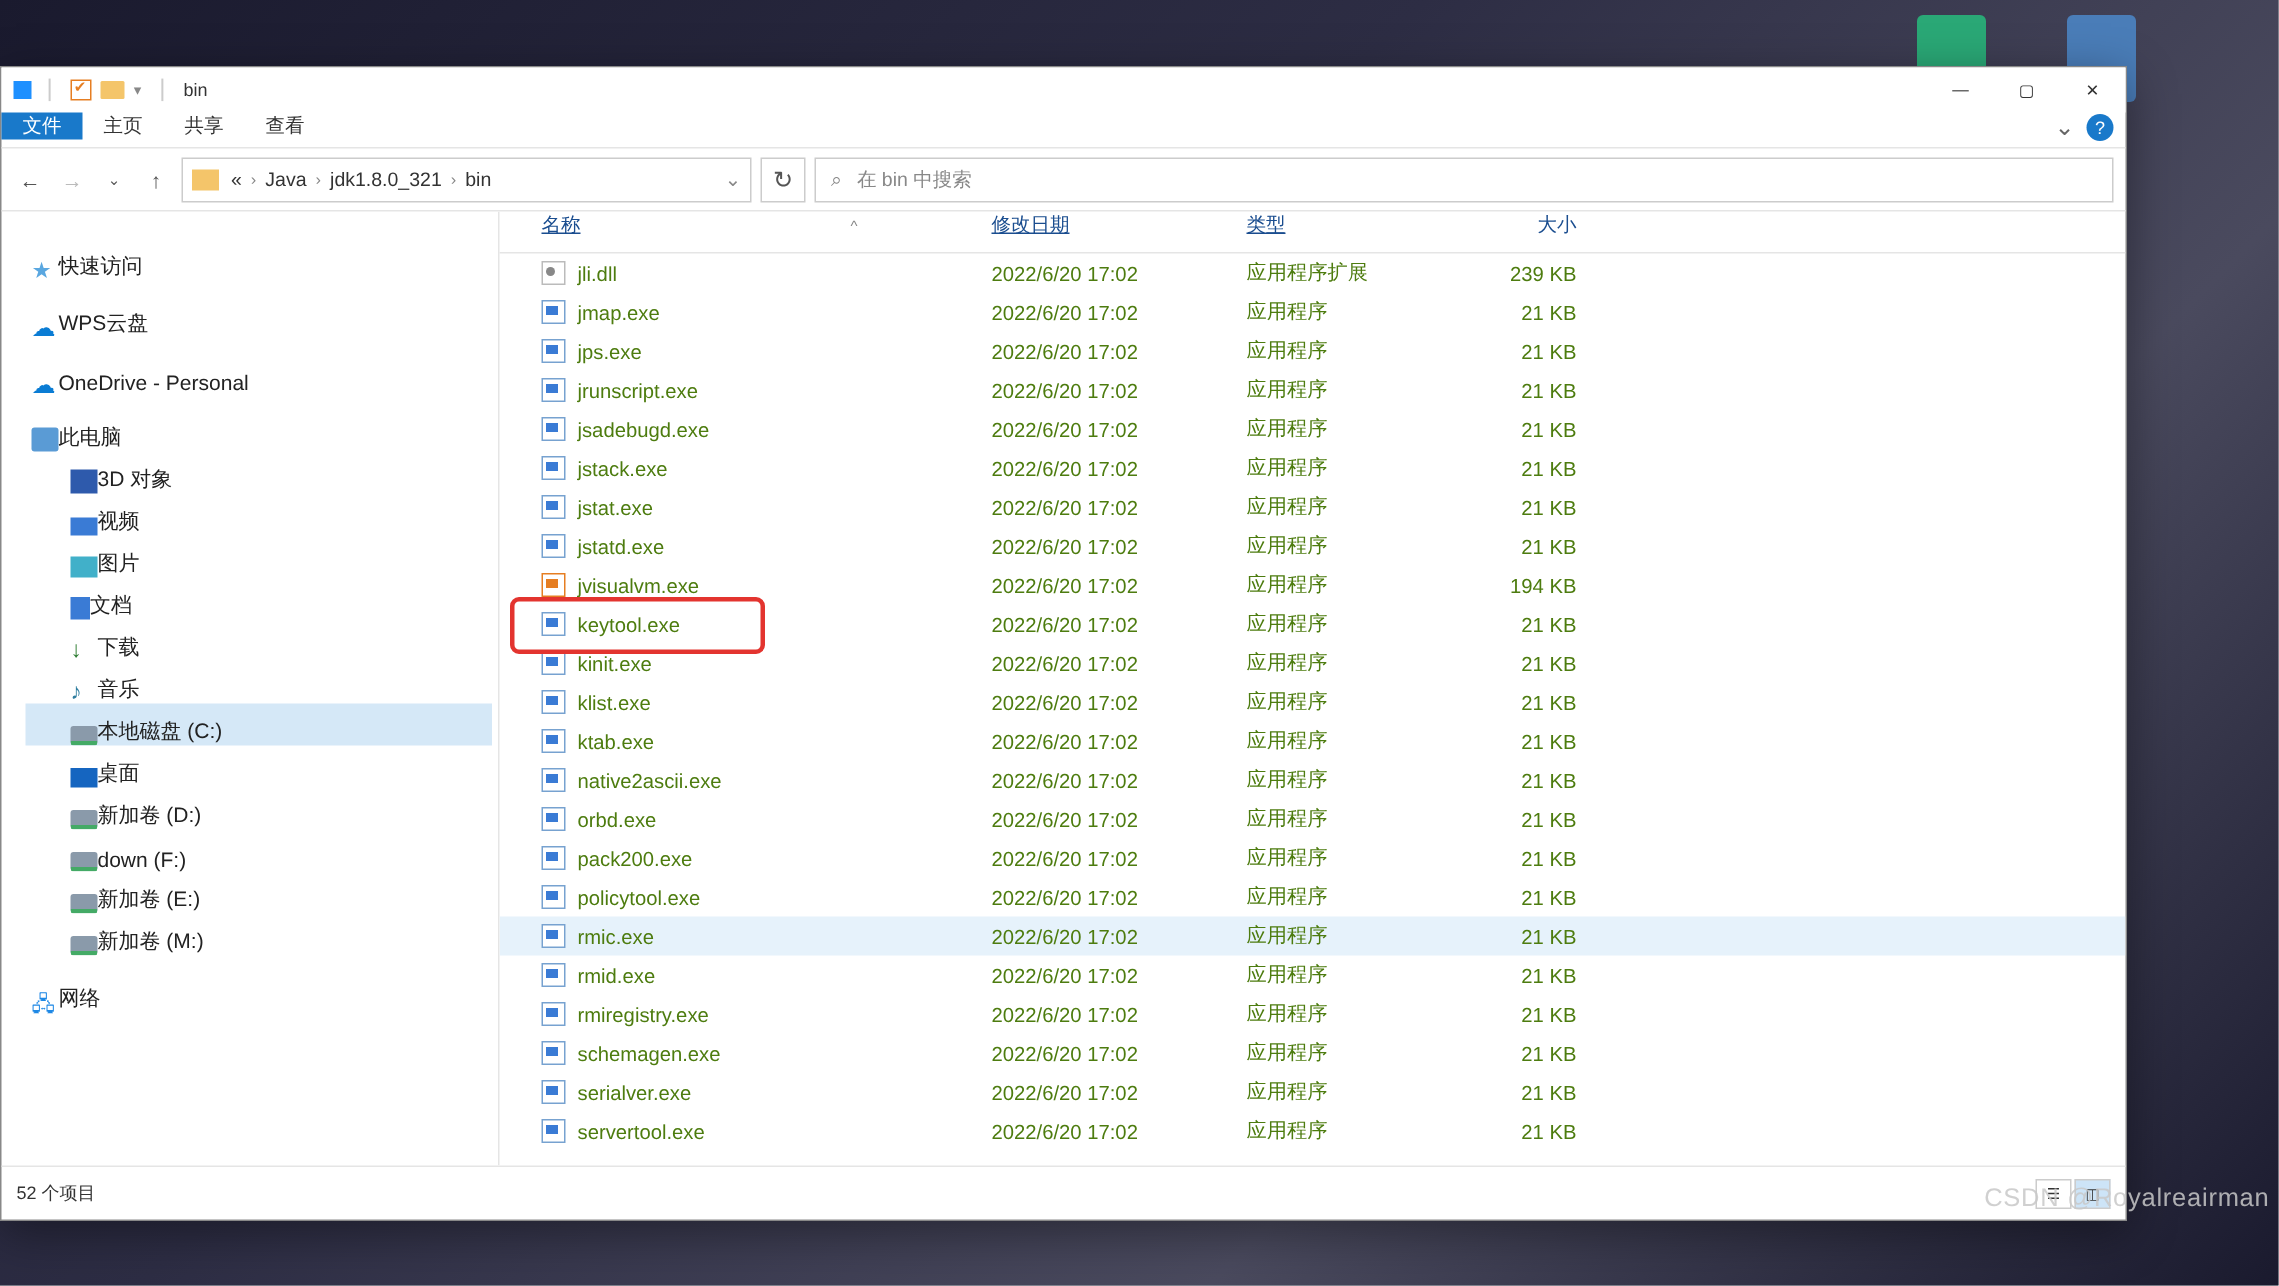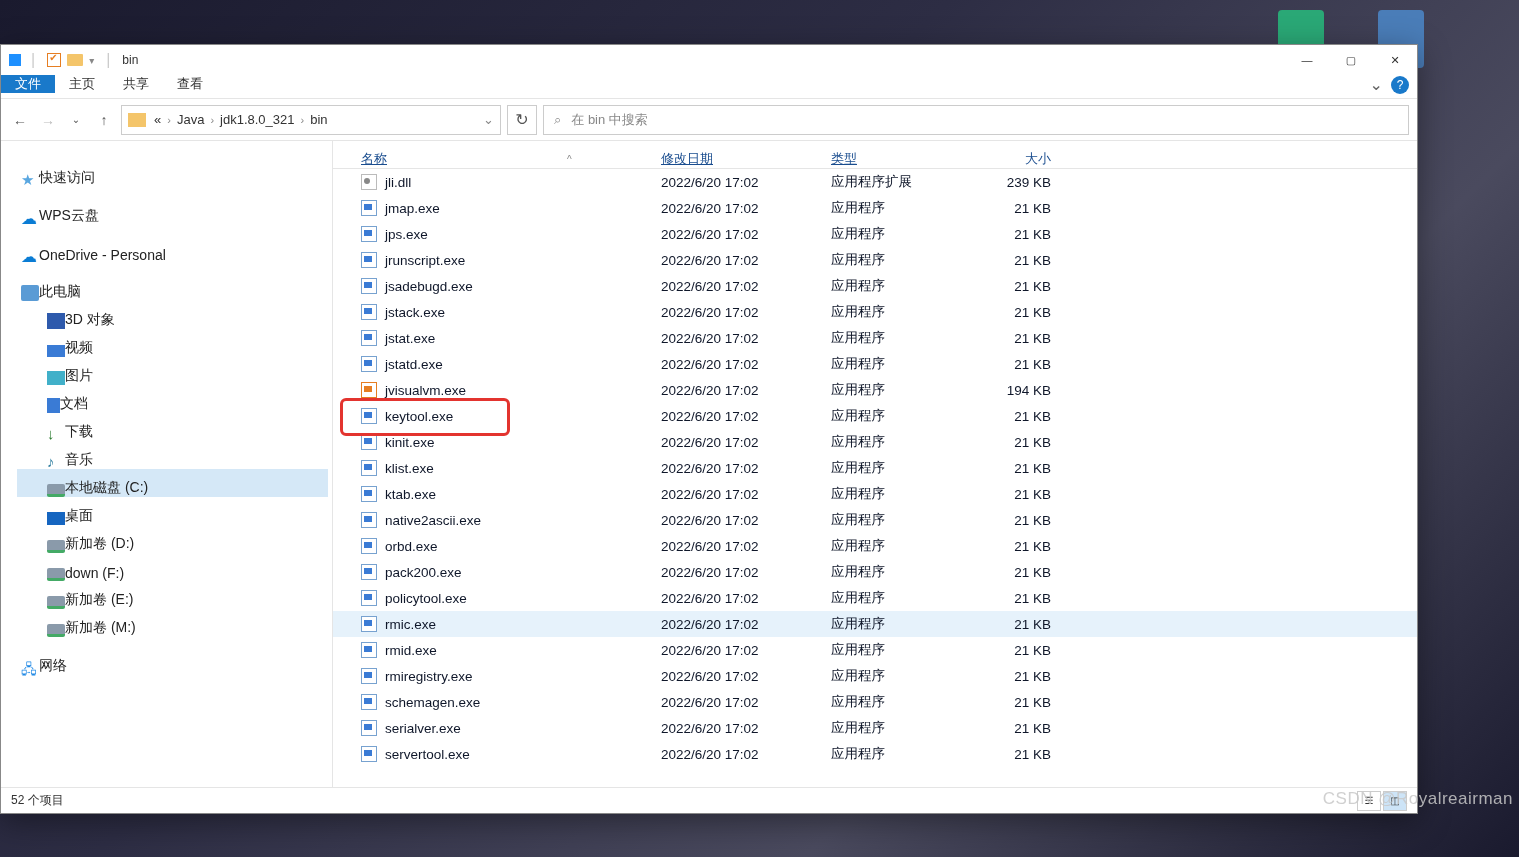--- a/index.html
+++ b/index.html
@@ -45,41 +45,41 @@
 .ico.cube{background:#2e5aac;}
 .ico.vid{background:#3a7bd5;height:12px;margin-top:2px;}
 .ico.pic{background:#41b0c9;height:14px;}
 .ico.doc{background:#3a7bd5;height:15px;width:13px;}
 .ico.dl::before{content:"↓";color:#2e7d32;font-size:15px;font-weight:bold;}
 .ico.mus::before{content:"♪";color:#2e7d9f;font-size:15px;}
 .ico.desk{background:#1565c0;height:13px;}
 .ico.disk{background:#8a9aaa;border-radius:2px;height:13px;border-bottom:3px solid #4a6;}
 .ico.net::before{content:"🖧";color:#1e88e5;font-size:14px;}
 .main { flex:1; display:flex; flex-direction:column; position:relative; }
-.cols { height:28px; display:flex; align-items:flex-end; border-bottom:1px solid #e5e5e5; font-size:13px; color:#1a4d8f; padding-left:28px; }
+.cols { height:28px; display:flex; align-items:flex-start; border-bottom:1px solid #e5e5e5; font-size:13px; color:#1a4d8f; padding-left:28px; }
 .cols .c1{width:300px;}
 .cols .c2{width:170px;}
 .cols .c3{width:140px;}
 .cols .c4{width:80px;text-align:right;}
 .cols .sort{margin-left:180px;color:#888;font-size:10px;}
-.list { flex:1; overflow-y:scroll; font-size:13.5px; color:#0f172a; }
+.list { flex:1; overflow-y:scroll; font-size:13.5px; color:#4d7c0f; }
 .row { height:26px; display:flex; align-items:center; padding-left:28px; }
 .row.hov { background:#e6f2fb; }
 .row .c1{width:300px; display:flex; align-items:center; gap:8px;}
 .row .c2{width:170px;}
 .row .c3{width:140px;}
 .row .c4{width:80px;text-align:right;}
 .fileico { width:16px; height:16px; border:1px solid #77a2d0; background:#fff; position:relative; flex-shrink:0;}
 .fileico::after{content:""; position:absolute; left:2px; top:3px; width:8px; height:6px; background:#3a7bd5;}
 .fileico.dll{border-color:#bbb;}
 .fileico.dll::after{background:#888;width:6px;height:6px;border-radius:50%;}
 .fileico.vm{border-color:#e67e22;}
 .fileico.vm::after{background:#e67e22;}
 .highlight-box { position:absolute; left:7px; top:257px; width:170px; height:38px; border:3px solid #e3342f; border-radius:6px; pointer-events:none; }
-.status { height:26px; border-top:1px solid #e5e5e5; display:flex; align-items:center; padding:0 10px; font-size:12px; color:#333; }
+.status { height:36px; border-top:1px solid #e5e5e5; display:flex; align-items:center; padding:0 10px; font-size:12px; color:#333; }
 .status .right { margin-left:auto; display:flex; gap:2px; }
 .status .vbtn { width:24px; height:20px; border:1px solid #ccc; display:flex; align-items:center; justify-content:center; font-size:10px; }
 .status .vbtn.act { background:#cde4f7; }
 .watermark { position:absolute; right:6px; bottom:48px; color:rgba(200,200,200,.85); font-size:17px; letter-spacing:.5px; pointer-events:none; }
 ::-webkit-scrollbar{width:16px;}
 ::-webkit-scrollbar-thumb{background:#c0c0c0;}
 ::-webkit-scrollbar-button{height:16px;background:#f0f0f0;}
 .cols .lbl { text-decoration: underline; cursor:default; }
 </style>
 </head>

